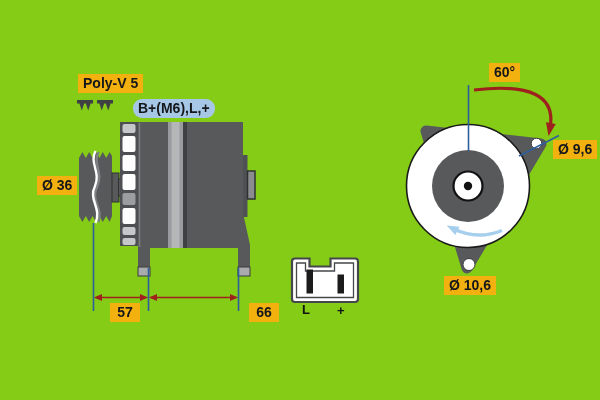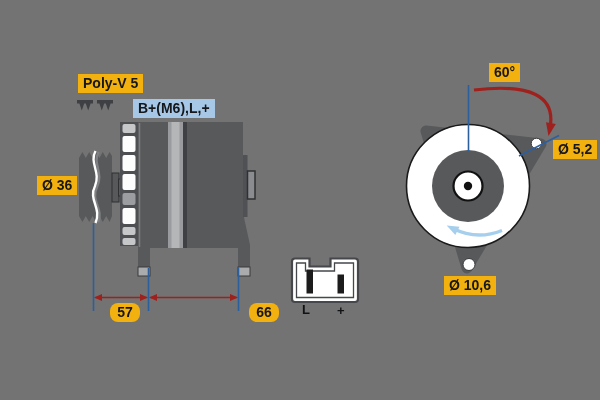--- a/index.html
+++ b/index.html
@@ -1,36 +1,36 @@
 <!DOCTYPE html>
 <html style="--highlight-yellow: #F2B10E; --highlight-blue: #A6C8E6; --body-gray: #58595B; --body-light: #9A9C9F; --dimension-blue: #2C5F9E; --arrow-red: #9E211E; --rotation-arrow-blue: #A6CFEE;"><head>
 <meta charset="utf-8">
 <style>
   html,body{margin:0;padding:0;}
   .canvas{
     position:relative;
     width:600px;height:400px;
-    background:#737373;
+    background:#84cc16;
     font-family:"Liberation Sans", sans-serif;
     overflow:hidden;
   }
   svg{position:absolute;left:0;top:0;}
   .tag{
     position:absolute;
     display:inline-block;
     background:var(--highlight-yellow,#F2B10E);
     color:#15171b;
     font-weight:bold;
     font-size:14px;
     line-height:17px;
     padding:1px 5px;
     white-space:nowrap;
   }
-  .tag.blue{ background:var(--highlight-blue,#A6C8E6); }
-  .tag.center{ text-align:center;border-radius:8px; }
+  .tag.blue{ background:var(--highlight-blue,#A6C8E6);border-radius:9px; }
+  .tag.center{ text-align:center; }
   .pin-label{
     position:absolute;
     color:#111214;
     font-weight:bold;
     font-size:13px;
     line-height:15px;
     white-space:nowrap;
   }
   .dimline{ stroke:var(--dimension-blue,#2C5F9E); stroke-width:1.6; fill:none; }
   .redline{ stroke:var(--arrow-red,#9E211E); stroke-width:1.5; fill:none; }
@@ -133,19 +133,19 @@
       <polygon class="rotfill" points="446.7,225.4 459.5,226.7 455.3,234.9"></polygon>
     </g>
   </svg>
 
   <div class="tag" style="left:78px;top:74px;">Poly-V 5</div>
   <div class="tag blue" style="left:133px;top:99px;">B+(M6),L,+</div>
   <div class="tag" style="left:37px;top:176px;">Ø 36</div>
   <div class="tag center" style="left:110px;top:303px;min-width:20px;">57</div>
   <div class="tag center" style="left:209px;top:303px;min-width:20px;margin-left:40px;">66</div>
   <div class="tag" style="left:489px;top:63px;">60°</div>
-  <div class="tag" style="left:553px;top:140px;">Ø 5,2</div>
+  <div class="tag" style="left:553px;top:140px;">Ø 9,6</div>
   <div class="tag" style="left:444px;top:276px;">Ø 10,6</div>
 
   <div class="pin-label" style="left:302px;top:302px;">L</div>
   <div class="pin-label" style="left:337px;top:303px;">+</div>
 
 </div>
 
 </body></html>

